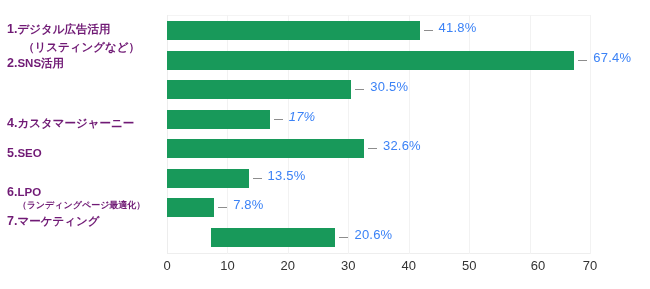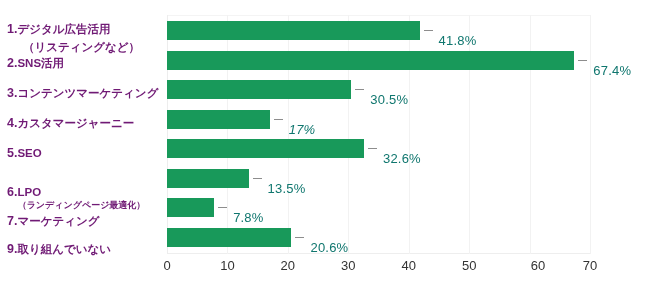--- a/index.html
+++ b/index.html
@@ -71,23 +71,23 @@
   }
   .leader {
     position: absolute;
     top: 14px;
     width: 9px;
     height: 1px;
     background: #8d8d8d;
   }
   .value-label {
     position: absolute;
-    top: 17px;
+    top: 4px;
     font-size: 13px;
-    color: #0f766e;
+    color: #3b82f6;
     white-space: nowrap;
     letter-spacing: 0.2px;
   }
 
   
   #category-labels {
     position: absolute;
     left: 0;
     top: 15px;
     width: 167px;
@@ -143,40 +143,34 @@
 <div id="chart-root">
 
   <div id="category-labels">
       <div class="cat-label" style="top: 4px;">
         <div class="cat-line align-left"><span class="cat-num">1.</span><span class="cat-main">デジタル広告活用</span></div>
         <div class="cat-line align-center"><span class="cat-main">（リスティングなど）</span></div>
       </div>
       <div class="cat-label" style="top: 38px;">
         <div class="cat-line align-left"><span class="cat-num">2.</span><span class="cat-main">SNS活用</span></div>
       </div>
-      <div class="cat-label" style="top: 68px;">
-        <div class="cat-line align-left"><span class="cat-num">3.</span><span class="cat-main">コンテンツマーケティング</span></div>
-      </div>
       <div class="cat-label" style="top: 98px;">
         <div class="cat-line align-left"><span class="cat-num">4.</span><span class="cat-main">カスタマージャーニー</span></div>
       </div>
       <div class="cat-label" style="top: 128px;">
         <div class="cat-line align-left"><span class="cat-num">5.</span><span class="cat-main">SEO</span></div>
       </div>
       <div class="cat-label" style="top: 160px; margin-top: 7px;">
         <div class="cat-line align-left"><span class="cat-num">6.</span><span class="cat-main">LPO</span></div>
         <div class="cat-line align-center">
           <span class="cat-sub">（ランディングページ最適化）</span>
         </div>
       </div>
       <div class="cat-label" style="top: 196px;">
         <div class="cat-line align-left"><span class="cat-num">7.</span><span class="cat-main">マーケティング</span></div>
-      </div>
-      <div class="cat-label" style="top: 224px;">
-        <div class="cat-line align-left"><span class="cat-num">9.</span><span class="cat-main">取り組んでいない</span></div>
       </div>
     </div>
 
   <div id="plot-area">
     <div id="plot-top-border"></div>
     <div id="plot-bottom-border"></div>
     <div id="gridlines">
         <div class="gridline axis-zero" style="left: 0px;"></div>
         <div class="gridline" style="left: 60.4286px;"></div>
         <div class="gridline" style="left: 120.857px;"></div>
@@ -215,21 +209,21 @@
         <div class="bar-row" style="top: 148.5px;">
           <div class="bar" style="width: 81.5786px; background: rgb(24, 153, 90);"></div>
           <div class="leader" style="left: 85.5786px;"></div>
           <div class="value-label" style="left: 100.579px;">13.5%</div>
         </div>
         <div class="bar-row" style="top: 178px;">
           <div class="bar" style="width: 47.1343px; background: rgb(24, 153, 90);"></div>
           <div class="leader" style="left: 51.1343px;"></div>
           <div class="value-label" style="left: 66.1343px;">7.8%</div>
         </div>
-        <div class="bar-row" style="top: 207.5px;">
+        <div class="bar-row" style="top: 207.5px; margin-left: 44px;">
           <div class="bar" style="width: 124.483px; background: rgb(24, 153, 90);"></div>
           <div class="leader" style="left: 128.483px;"></div>
           <div class="value-label" style="left: 143.483px;">20.6%</div>
         </div>
       </div>
   </div>
 
   <div id="x-axis">
       <div class="tick-label" style="left: 0px;">0</div>
       <div class="tick-label" style="left: 60.4286px;">10</div>

